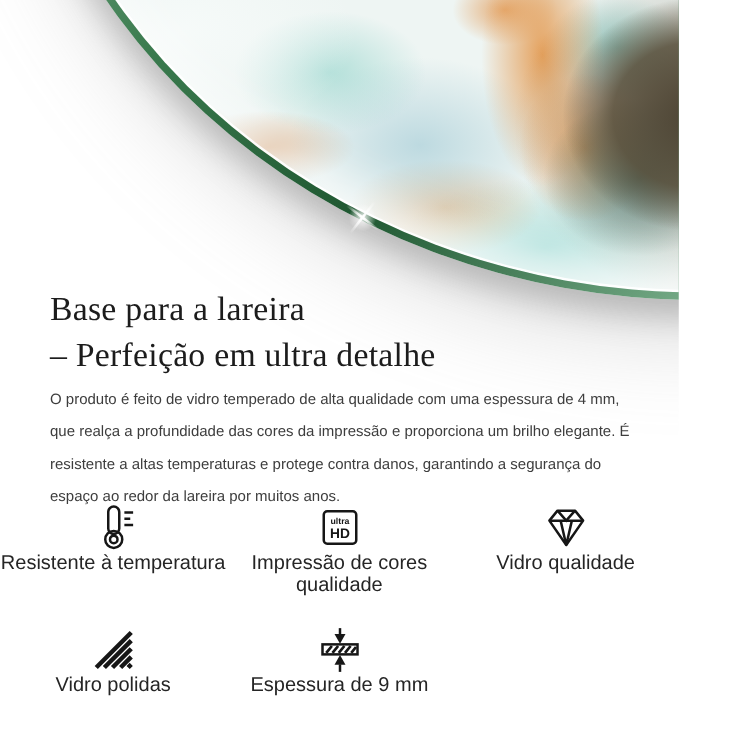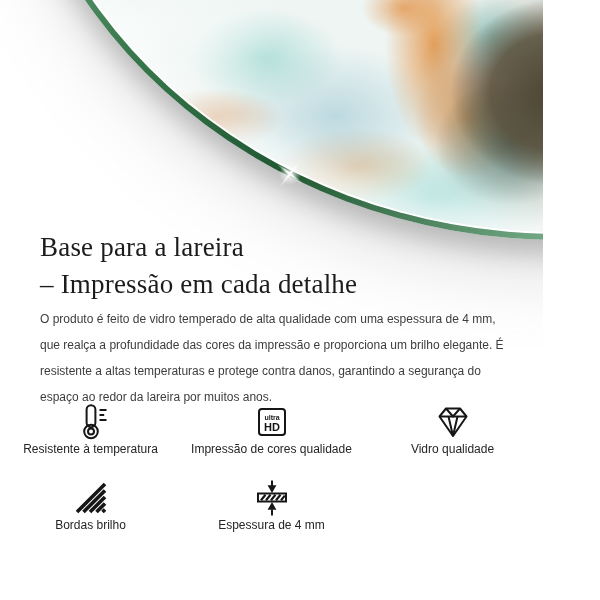--- a/index.html
+++ b/index.html
@@ -57,38 +57,38 @@
     position:absolute;left:40px;right:38px;top:306px;margin:0;
     font-size:12px;line-height:26px;color:#3d3d3d;
   }
   
   .features{
     position:absolute;left:0;right:0;top:402px;
     display:grid;grid-template-columns:repeat(3,1fr);row-gap:22px;
   }
   .feature{display:flex;flex-direction:column;align-items:center;}
   .feature svg{display:block;}
-  .flabel{font-size:12px;color:#252525;text-align:center;}
+  .flabel{font-size:16px;color:#252525;text-align:center;}
   .ic{stroke:#161616;fill:none;stroke-width:2;}
 </style>
 </head>
 <body>
 
 <div class="stage">
 
   <div class="hero">
     <div class="glass">
       <div class="art"></div>
     </div>
     <div class="sparkle"></div>
   </div>
 
   <h1 class="title">
     <span>Base para a lareira</span>
-    <span>– Impressão em cada detalhe</span>
+    <span>– Perfeição em ultra detalhe</span>
   </h1>
 
   <p class="desc">O produto é feito de vidro temperado de alta qualidade com uma espessura de 4 mm, que realça a profundidade das cores da impressão e proporciona um brilho elegante. É resistente a altas temperaturas e protege contra danos, garantindo a segurança do espaço ao redor da lareira por muitos anos.</p>
 
   <div class="features">
 
     <div class="feature">
       <svg width="40" height="40" viewBox="0 0 40 40">
         <circle class="ic" cx="20" cy="29.5" r="6.8" fill="#fff"></circle>
         <rect class="ic" x="15.6" y="3.2" width="8.8" height="22" rx="4.4" fill="#fff"></rect>
@@ -116,29 +116,29 @@
         <path class="ic" stroke-width="1.6" d="M13 6.5 L20 14.5 L27 6.5"></path>
         <path class="ic" stroke-width="1.6" d="M15.5 14.5 L20 34 M24.5 14.5 L20 34"></path>
       </svg>
       <div class="flabel">Vidro qualidade</div>
     </div>
 
     <div class="feature">
       <svg width="40" height="40" viewBox="0 0 40 40">
         <path d="M6 34 L34 6 M12.5 34 L34 12.5 M19 34 L34 19 M25.5 34 L34 25.5 M31.5 34 L34 31.5" stroke="#161616" stroke-width="3.6" fill="none"></path>
       </svg>
-      <div class="flabel">Bordas brilho</div>
+      <div class="flabel">Vidro polidas</div>
     </div>
 
     <div class="feature">
       <svg width="40" height="40" viewBox="0 0 40 40">
         <path class="ic" stroke-width="2.6" d="M20 2.5 V8"></path>
         <polygon points="15.6,7.2 24.4,7.2 20,15" fill="#161616"></polygon>
         <rect class="ic" x="6" y="15.5" width="28" height="8" stroke-width="2.2" fill="#fff"></rect>
         <path d="M9 22.3 L13.5 16.8 M14 22.3 L18.5 16.8 M19 22.3 L23.5 16.8 M24 22.3 L28.5 16.8 M29 22.3 L32.8 17.6" stroke="#161616" stroke-width="2.2" fill="none"></path>
         <polygon points="15.6,31.8 24.4,31.8 20,24" fill="#161616"></polygon>
         <path class="ic" stroke-width="2.6" d="M20 31.5 V37.5"></path>
       </svg>
-      <div class="flabel">Espessura de 4 mm</div>
+      <div class="flabel">Espessura de 9 mm</div>
     </div>
 
   </div>
 </div>
 
 </body></html>

